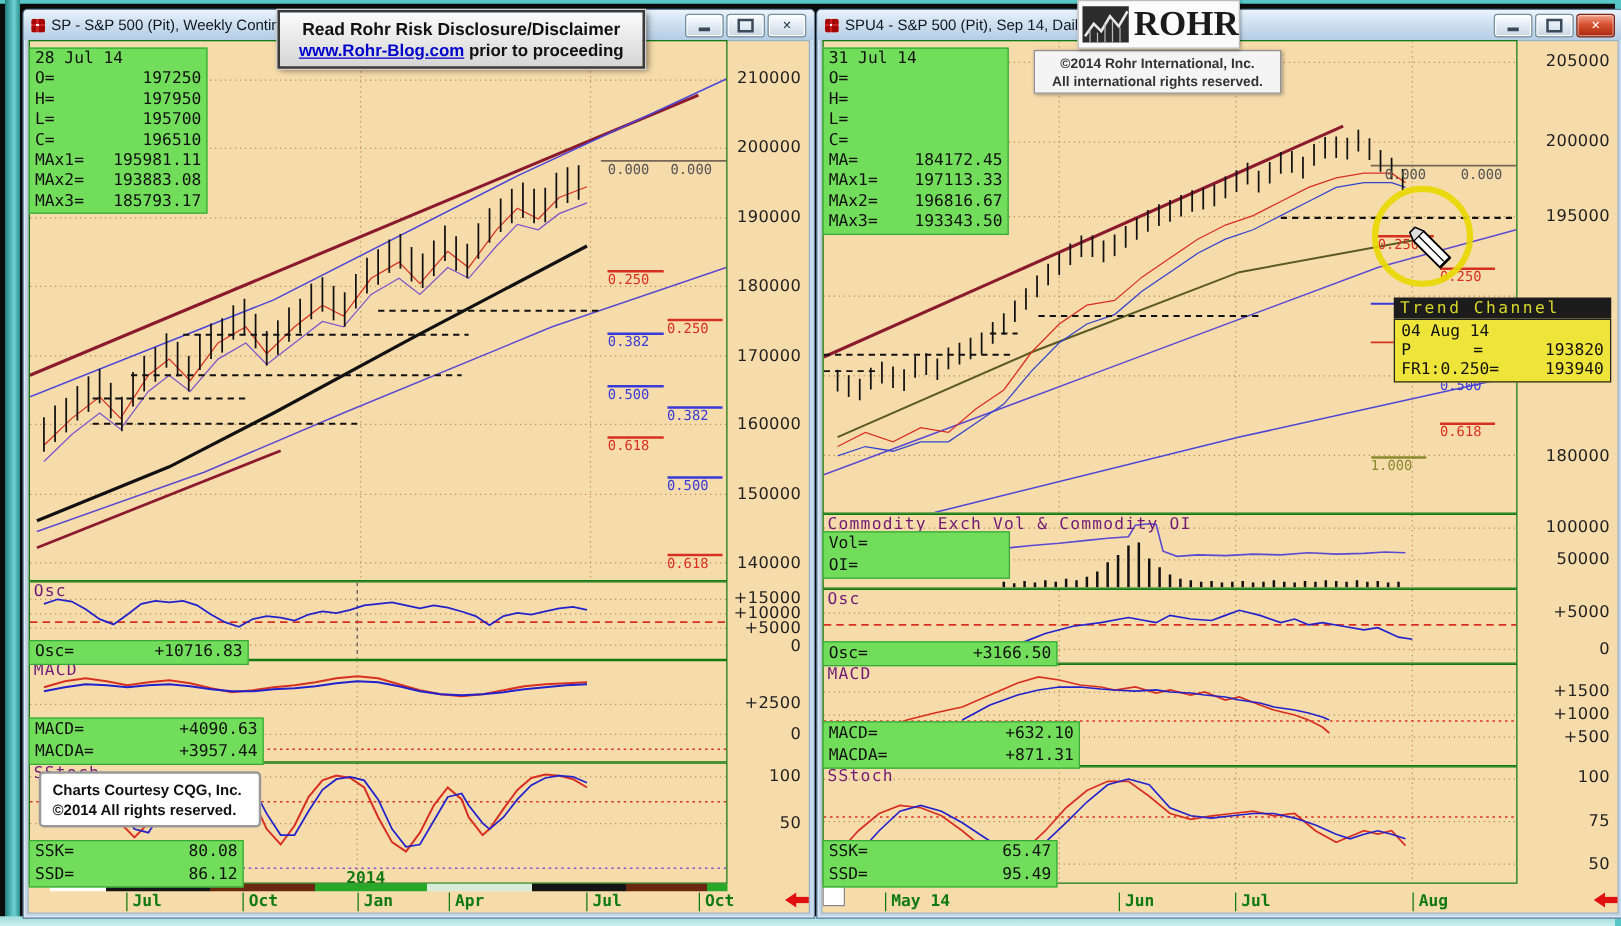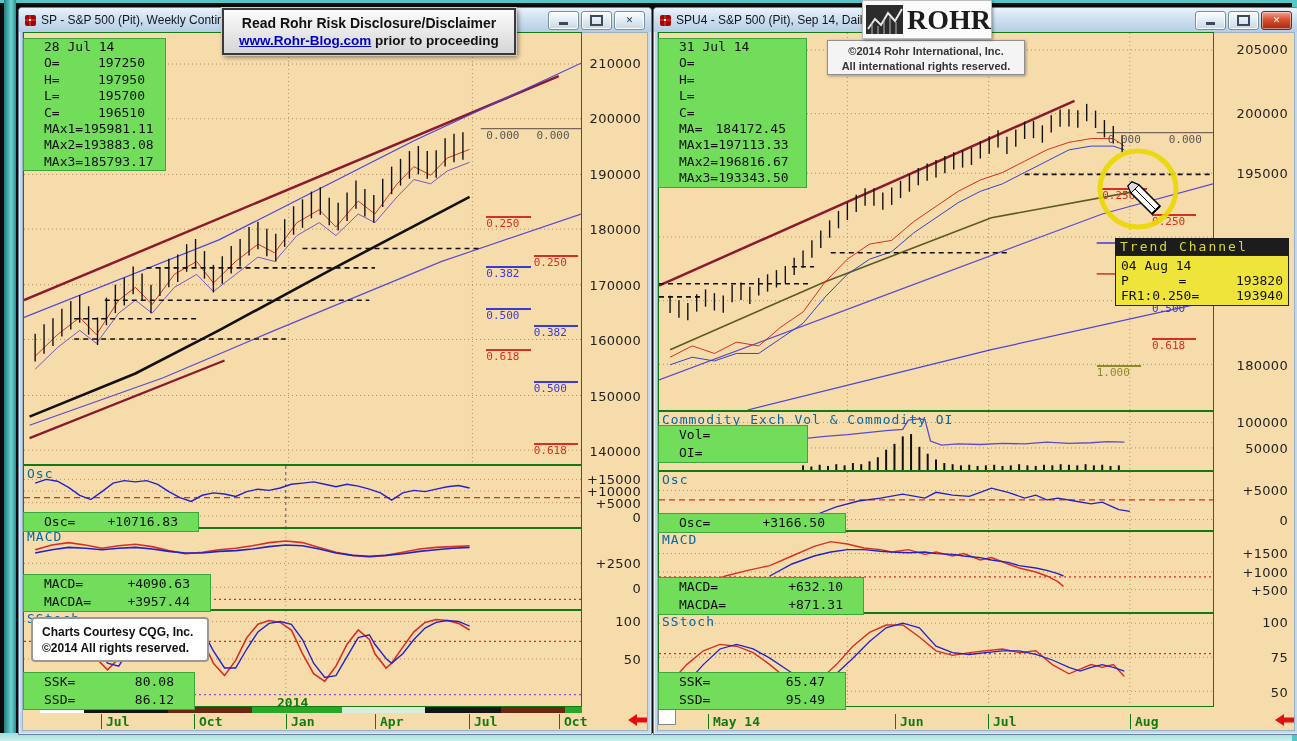--- a/index.html
+++ b/index.html
@@ -50,23 +50,23 @@
 
   .overlay{position:absolute;inset:0;pointer-events:none;z-index:4}
   .axlab{position:absolute;right:10px;transform:translateY(-50%);font-size:13px;color:#222;
          font-family:"DejaVu Sans",sans-serif;letter-spacing:.3px;white-space:nowrap}
   .month{position:absolute;top:706px;height:15px;border-left:1px solid #0f7a0f;padding-left:4px;
          font:bold 13px "DejaVu Sans Mono",monospace;color:#0f7a0f;white-space:nowrap}
   .yearlab{position:absolute;font:bold 13px "DejaVu Sans Mono",monospace;color:#0f7a0f}
 
   .gbox{position:absolute;background:#72dd5a;border:1px solid #39a839;font:13px "DejaVu Sans Mono",monospace;
         color:#101010;z-index:5;box-sizing:border-box}
-  .kvrow{display:flex;justify-content:space-between;height:16.4px;line-height:16.4px;padding:0 20px;white-space:nowrap}
+  .kvrow{display:flex;justify-content:space-between;height:16.4px;line-height:16.4px;padding:0 4px;white-space:nowrap}
   .vrow{height:18px;line-height:18px}
-  .ptitle{position:absolute;left:3px;top:0;font:13px "DejaVu Sans Mono",monospace;color:#0369a1;z-index:3;
+  .ptitle{position:absolute;left:3px;top:0;font:13px "DejaVu Sans Mono",monospace;color:#701a75;z-index:3;
           letter-spacing:1px;white-space:nowrap}
   .fib{position:absolute;font:11px "DejaVu Sans Mono",monospace;line-height:10px;border-top:2px solid;
        padding-top:1px;white-space:nowrap;z-index:2}
 
   .segbar{position:absolute;left:4px;top:699px;width:559px;height:6px;z-index:3;
     background:linear-gradient(90deg,#f7dcab 0 3%,#ffffff 3% 11%,#151515 11% 26%,#6b2810 26% 41%,
                #28a828 41% 57%,#d9ecd9 57% 72%,#151515 72% 85.5%,#6b2810 85.5% 97%,#28a828 97% 100%)}
   .whitebox{position:absolute;left:4px;top:699px;width:16px;height:16px;background:#fff;border:1px solid #888;z-index:3}
   .scroll-arrow{position:absolute;top:705px;z-index:6}
 
@@ -317,21 +317,21 @@
       <div class="axlab" style="top: 509px;">0</div>
       <div class="axlab" style="top: 555px;">+2500</div>
       <div class="axlab" style="top: 580px;">0</div>
       <div class="axlab" style="top: 613px;">100</div>
       <div class="axlab" style="top: 651px;">50</div>
     </div>
   <div class="overlay">
       <div class="month" style="left: 82px;">Jul</div>
       <div class="month" style="left: 175px;">Oct</div>
       <div class="month" style="left: 267px;">Jan</div>
-      <div class="month" style="left: 356px;">Apr</div>
+      <div class="month" style="left: 340px;">Apr</div>
       <div class="month" style="left: 450px;">Jul</div>
       <div class="month" style="left: 540px;">Oct</div>
     </div>
   <span class="yearlab" style="left:258px;top:687px">2014</span>
   <div class="segbar"></div>
   <svg class="scroll-arrow" style="left:608px" width="22" height="14">
     <path d="M10 1 L1 7 L10 13 Z" fill="#e01010"></path>
       <rect x="9" y="4.5" width="11" height="5" fill="#e01010"></rect>
   </svg>
 

